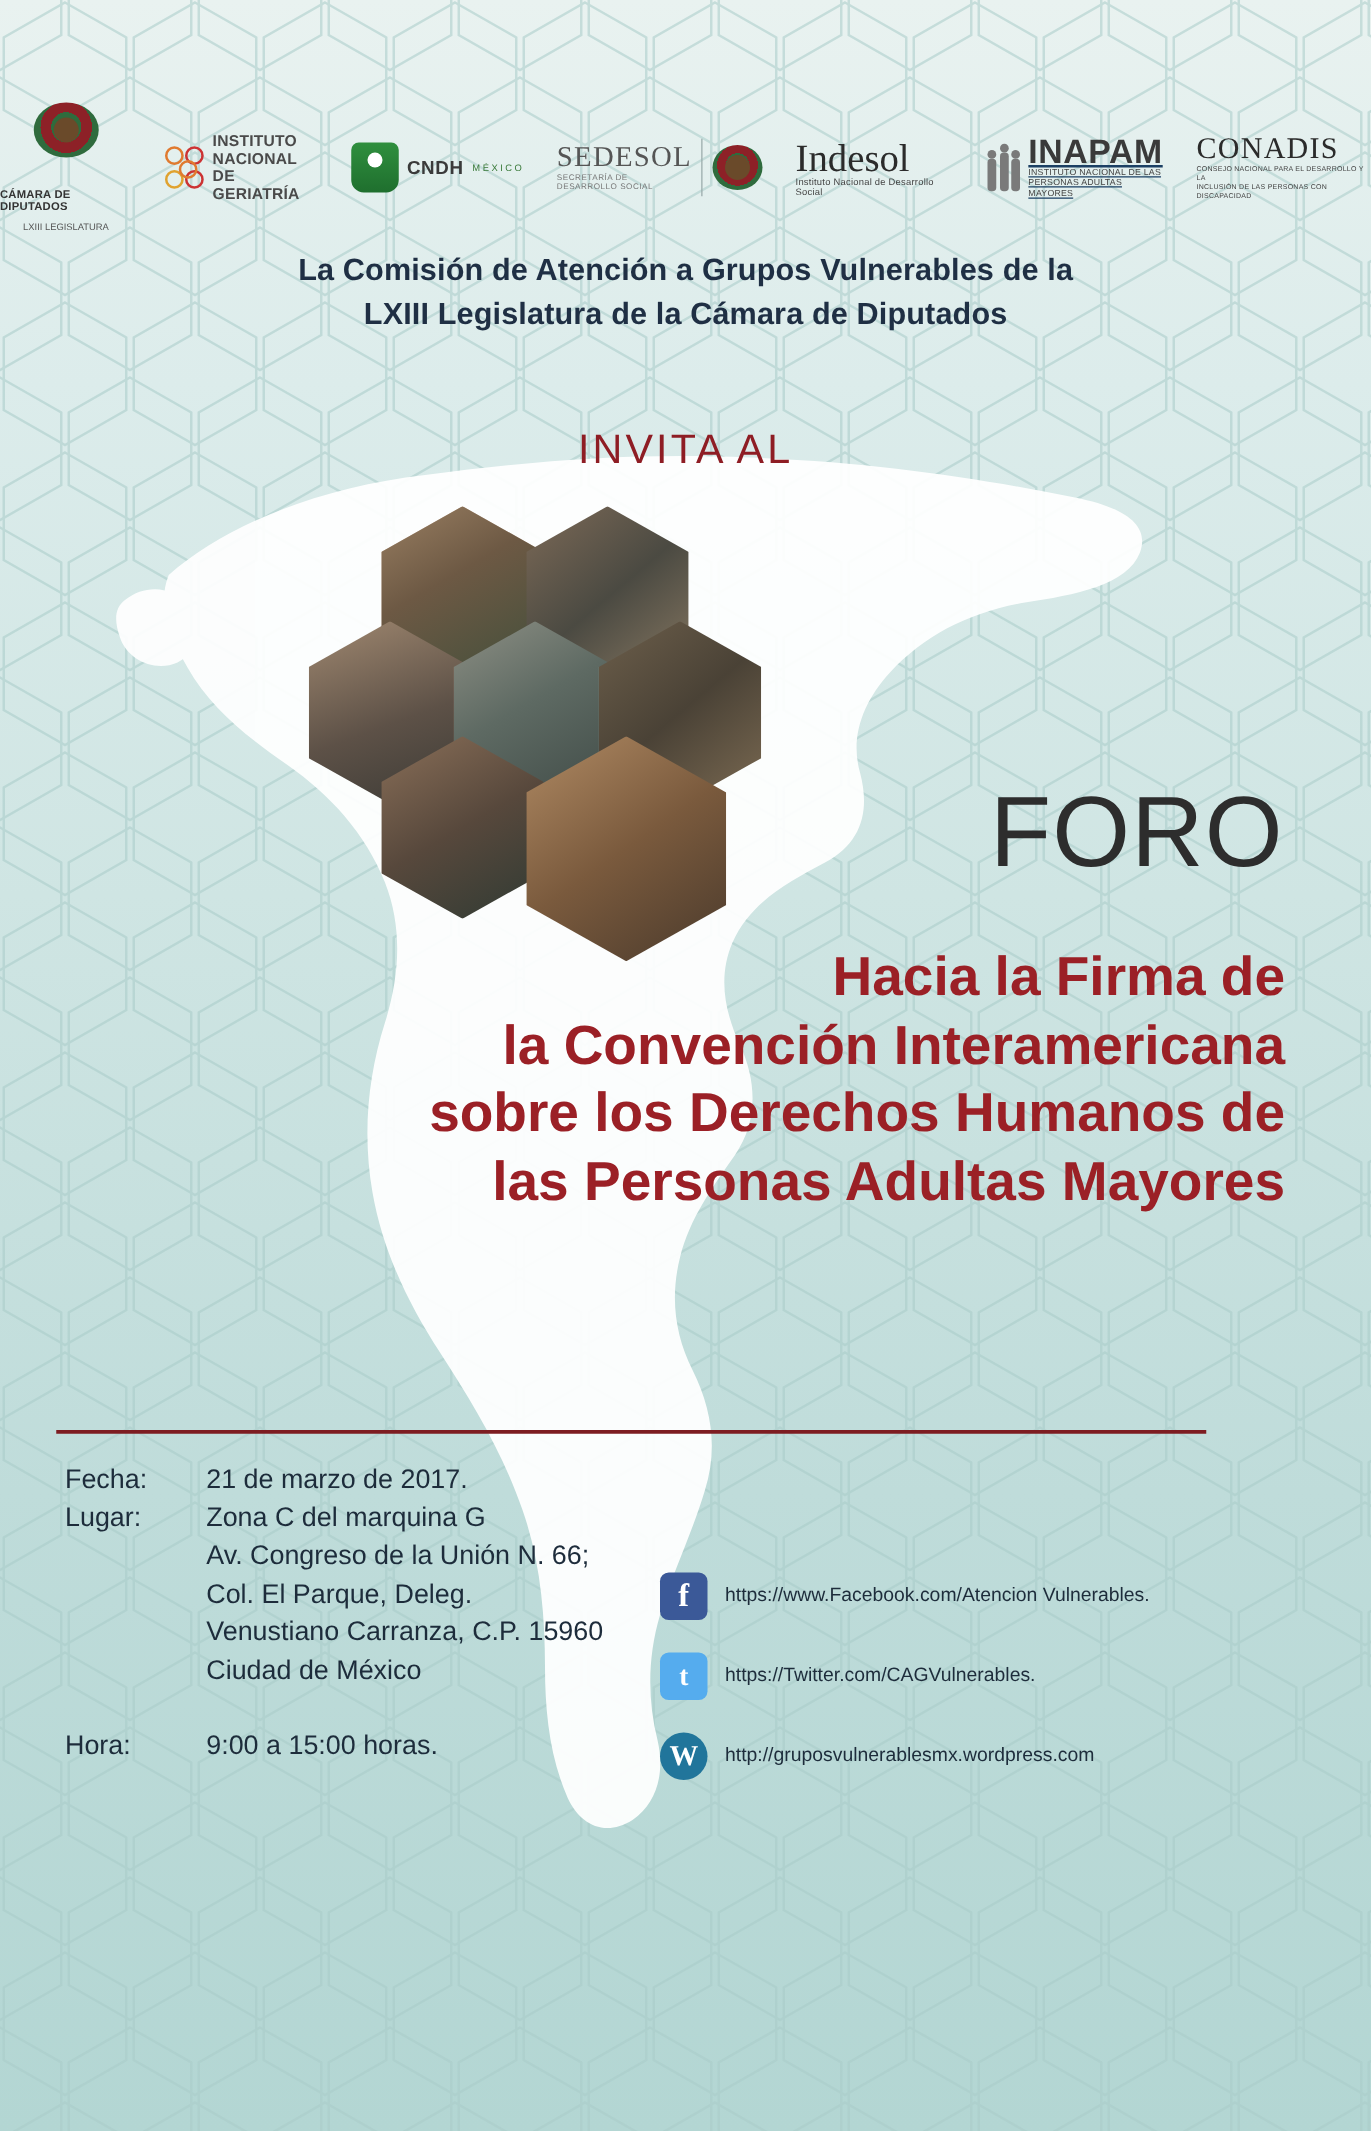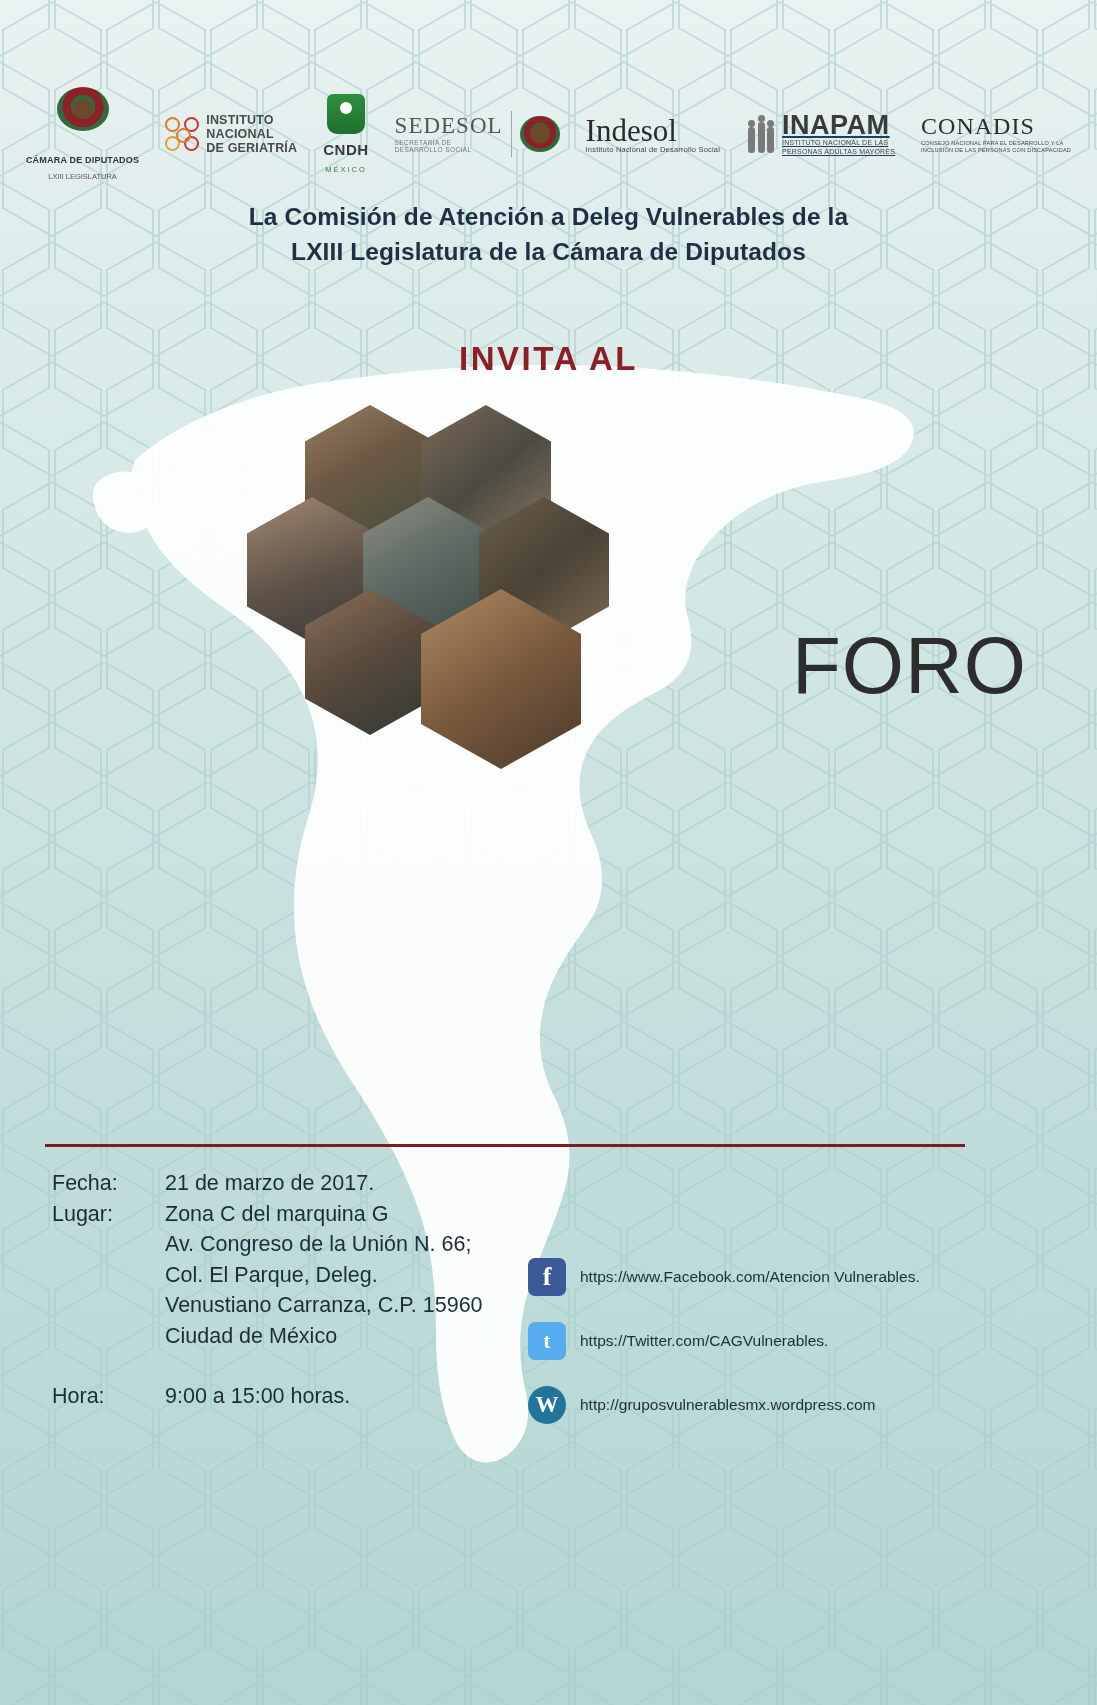--- a/index.html
+++ b/index.html
@@ -53,21 +53,21 @@
   .ing-mark span{
     position:absolute;width:11px;height:11px;border-radius:50%;
     border:2.5px solid #e07a2f;
   }
   .ing-mark span:nth-child(1){left:0;top:0;}
   .ing-mark span:nth-child(2){right:0;top:0;border-color:#c33;}
   .ing-mark span:nth-child(3){left:0;bottom:0;border-color:#e0a22f;}
   .ing-mark span:nth-child(4){right:0;bottom:0;border-color:#c33;}
   .ing-mark span:nth-child(5){left:11px;top:11px;border-color:#e07a2f;}
   .ing-txt{font-size:12.5px;font-weight:bold;color:#4a4a4a;line-height:1.12;letter-spacing:.2px;}
-  .cndh{display:flex;flex-direction:column;align-items:center;}
+  .cndh{display:flex;flex-direction:row;align-items:center;}
   .cndh .hand{
     width:38px;height:40px;border-radius:6px 6px 10px 10px;
     background:linear-gradient(180deg,#2f8f3e,#1f6f2e);
     position:relative;
   }
   .cndh .hand:before{
     content:"";position:absolute;left:50%;top:8px;transform:translateX(-50%);
     width:12px;height:12px;border-radius:50%;background:#fff;
   }
   .cndh .lbl{font-size:15px;font-weight:bold;color:#3a3a3a;letter-spacing:.5px;}
@@ -100,21 +100,21 @@
   .conadis .sub{font-size:5.6px;color:#444;line-height:1.25;letter-spacing:.2px;}
 
   
   .commission{
     position:absolute;top:200px;left:0;width:1097px;text-align:center;
     font-size:24.5px;font-weight:bold;color:#1f2f44;line-height:1.42;
     letter-spacing:.1px;
   }
   .invita{
     position:absolute;top:340px;left:0;width:1097px;text-align:center;
-    font-size:33px;font-weight:bold;color:#8e1d24;letter-spacing:2.5px;
+    font-size:33px;font-weight:normal;color:#8e1d24;letter-spacing:2.5px;
   }
   .foro{
     position:absolute;top:620px;right:70px;
     font-size:80px;font-weight:normal;color:#2d2d2d;letter-spacing:1px;
   }
   .title{
     position:absolute;top:755px;left:0;width:1060px;text-align:right;
     color:#9b2026;font-weight:bold;font-size:44px;line-height:1.24;
     padding-right:32px;box-sizing:border-box;
   }
@@ -263,39 +263,45 @@
     <div class="logo conadis">
       <div class="logo-text">
         <div class="name">CONADIS</div>
         <div class="sub">CONSEJO NACIONAL PARA EL DESARROLLO Y LA</div>
         <div class="sub">INCLUSIÓN DE LAS PERSONAS CON DISCAPACIDAD</div>
       </div>
     </div>
   </div>
 
   <div class="commission">
-    <div>La Comisión de Atención a Deleg Vulnerables de la</div>
+    <div>La Comisión de Atención a Grupos Vulnerables de la</div>
     <div>LXIII Legislatura de la Cámara de Diputados</div>
   </div>
 
   <div class="invita">INVITA AL</div>
 
   <div class="hexcluster">
     <div class="hexframe" style="left:62px;top:0;"></div>
     <div class="hexph ph1"></div>
     <div class="hexph ph2"></div>
     <div class="hexph ph3"></div>
     <div class="hexph ph4"></div>
     <div class="hexph ph5"></div>
     <div class="hexph ph6"></div>
     <div class="hexph ph7"></div>
   </div>
 
   <div class="foro">FORO</div>
 
+  <div class="title">
+    <div>Hacia la Firma de</div>
+    <div>la Convención Interamericana</div>
+    <div>sobre los Derechos Humanos de</div>
+    <div>las Personas Adultas Mayores</div>
+  </div>
 
   <div class="rule"></div>
 
   <div class="info">
     <div class="row">
       <div class="lbl">Fecha:</div>
       <div class="val">21 de marzo de 2017.</div>
     </div>
     <div class="row">
       <div class="lbl">Lugar:</div>

